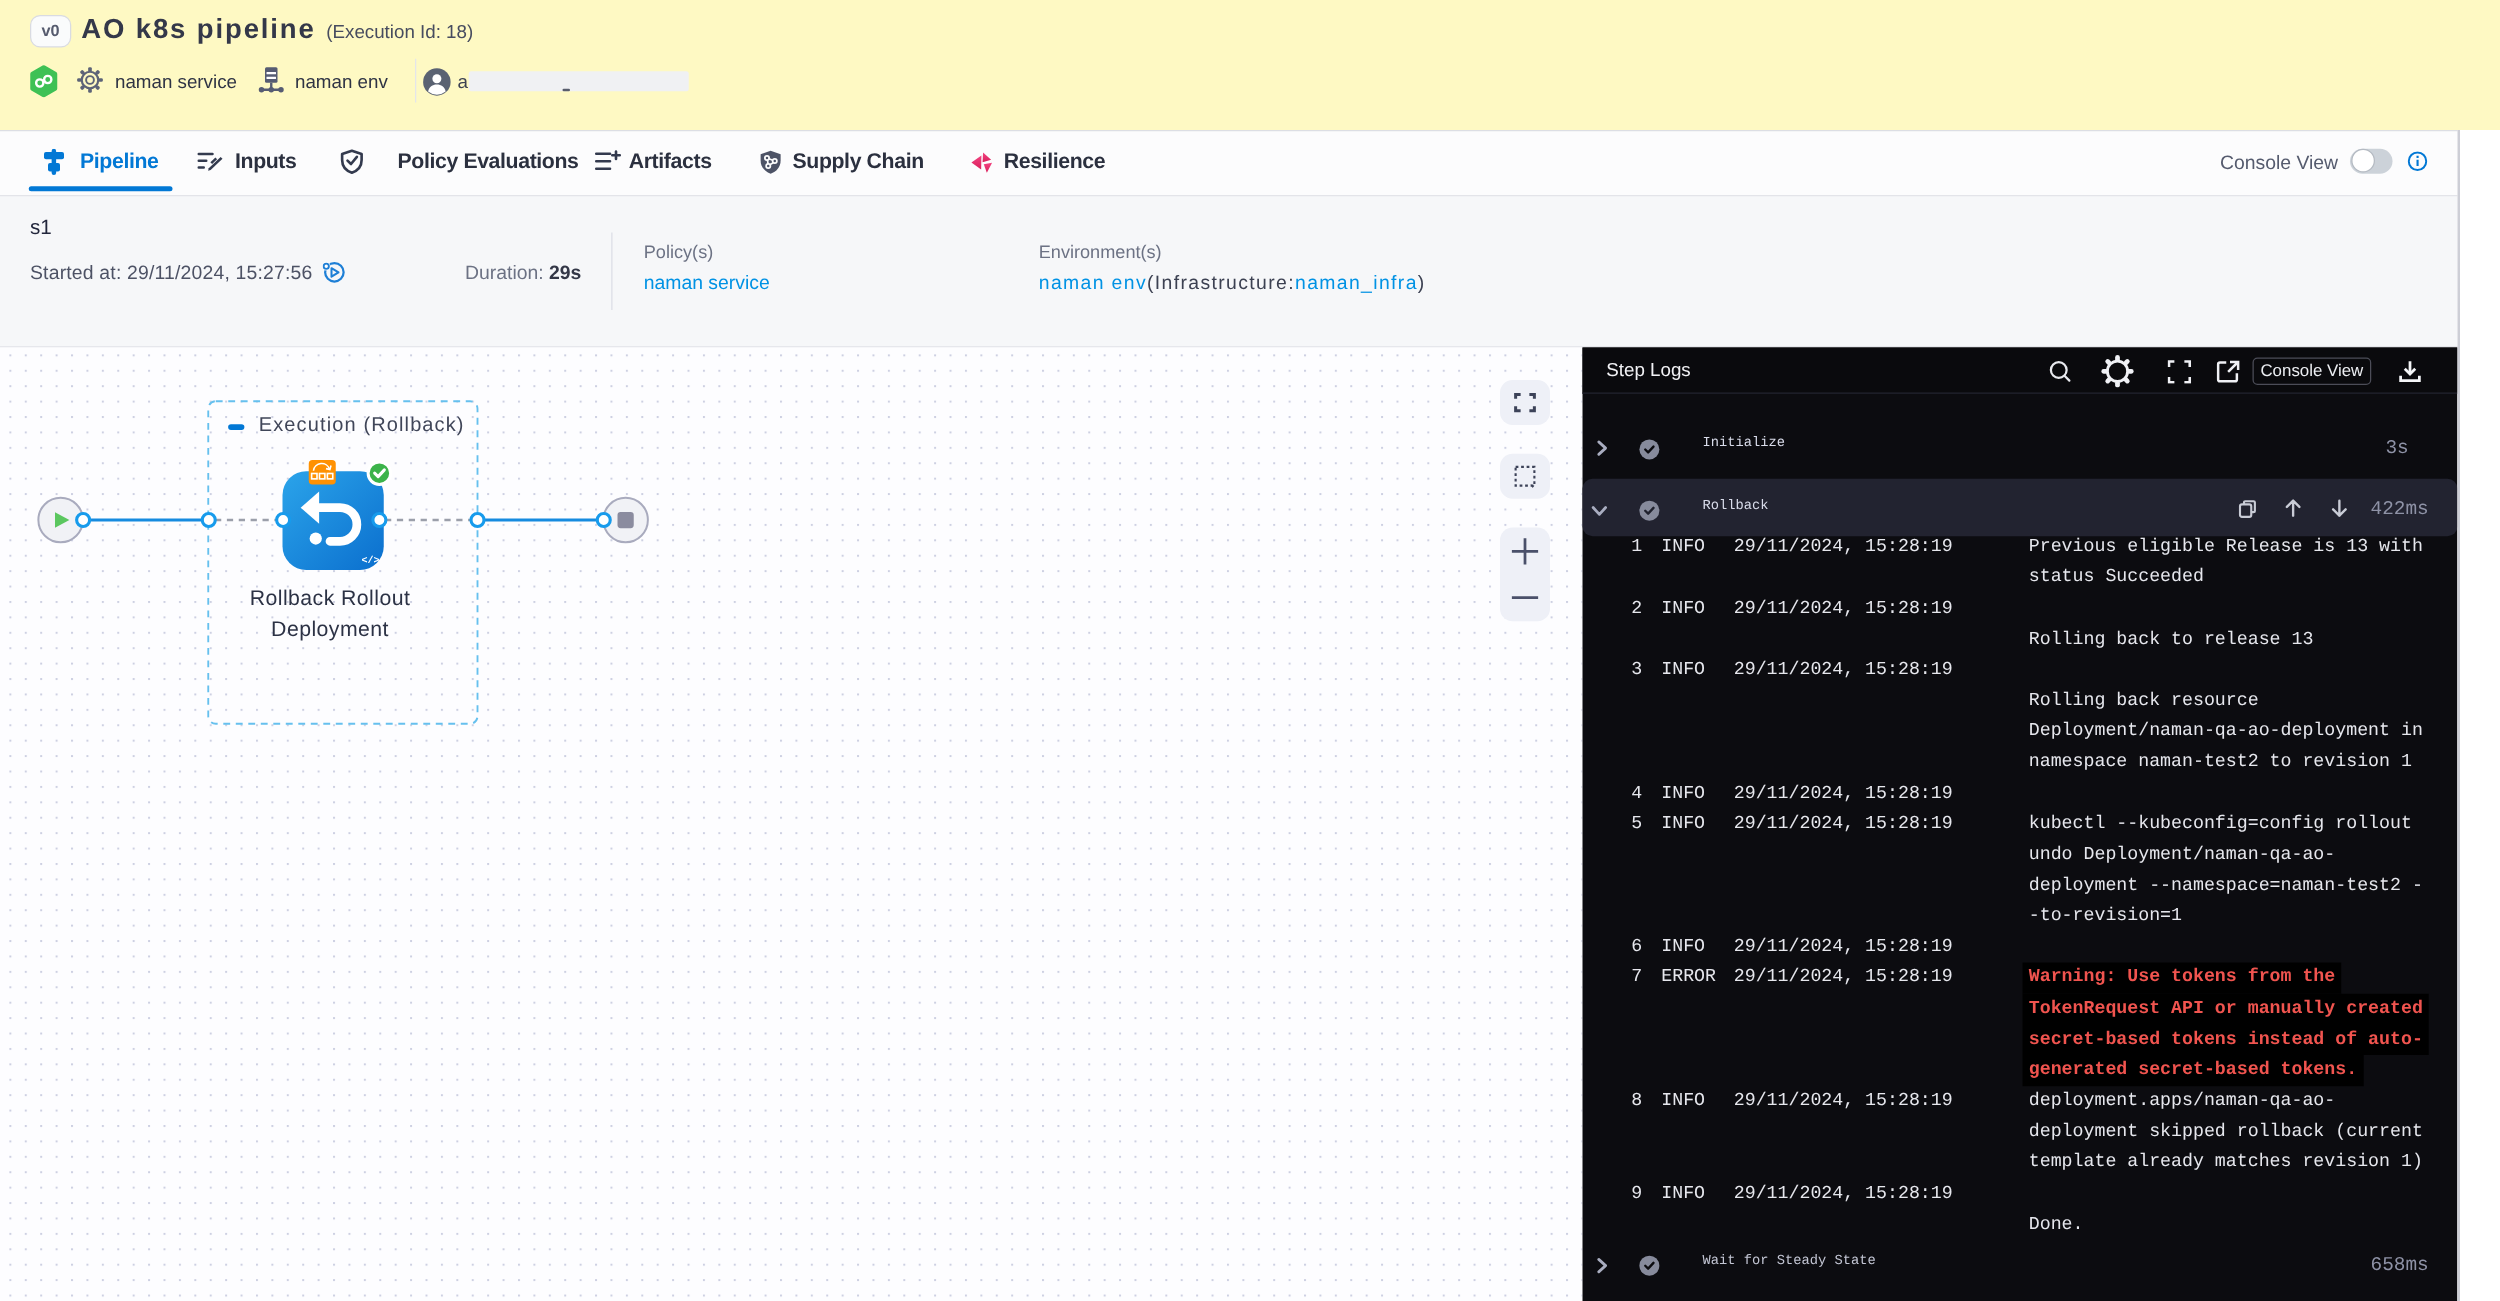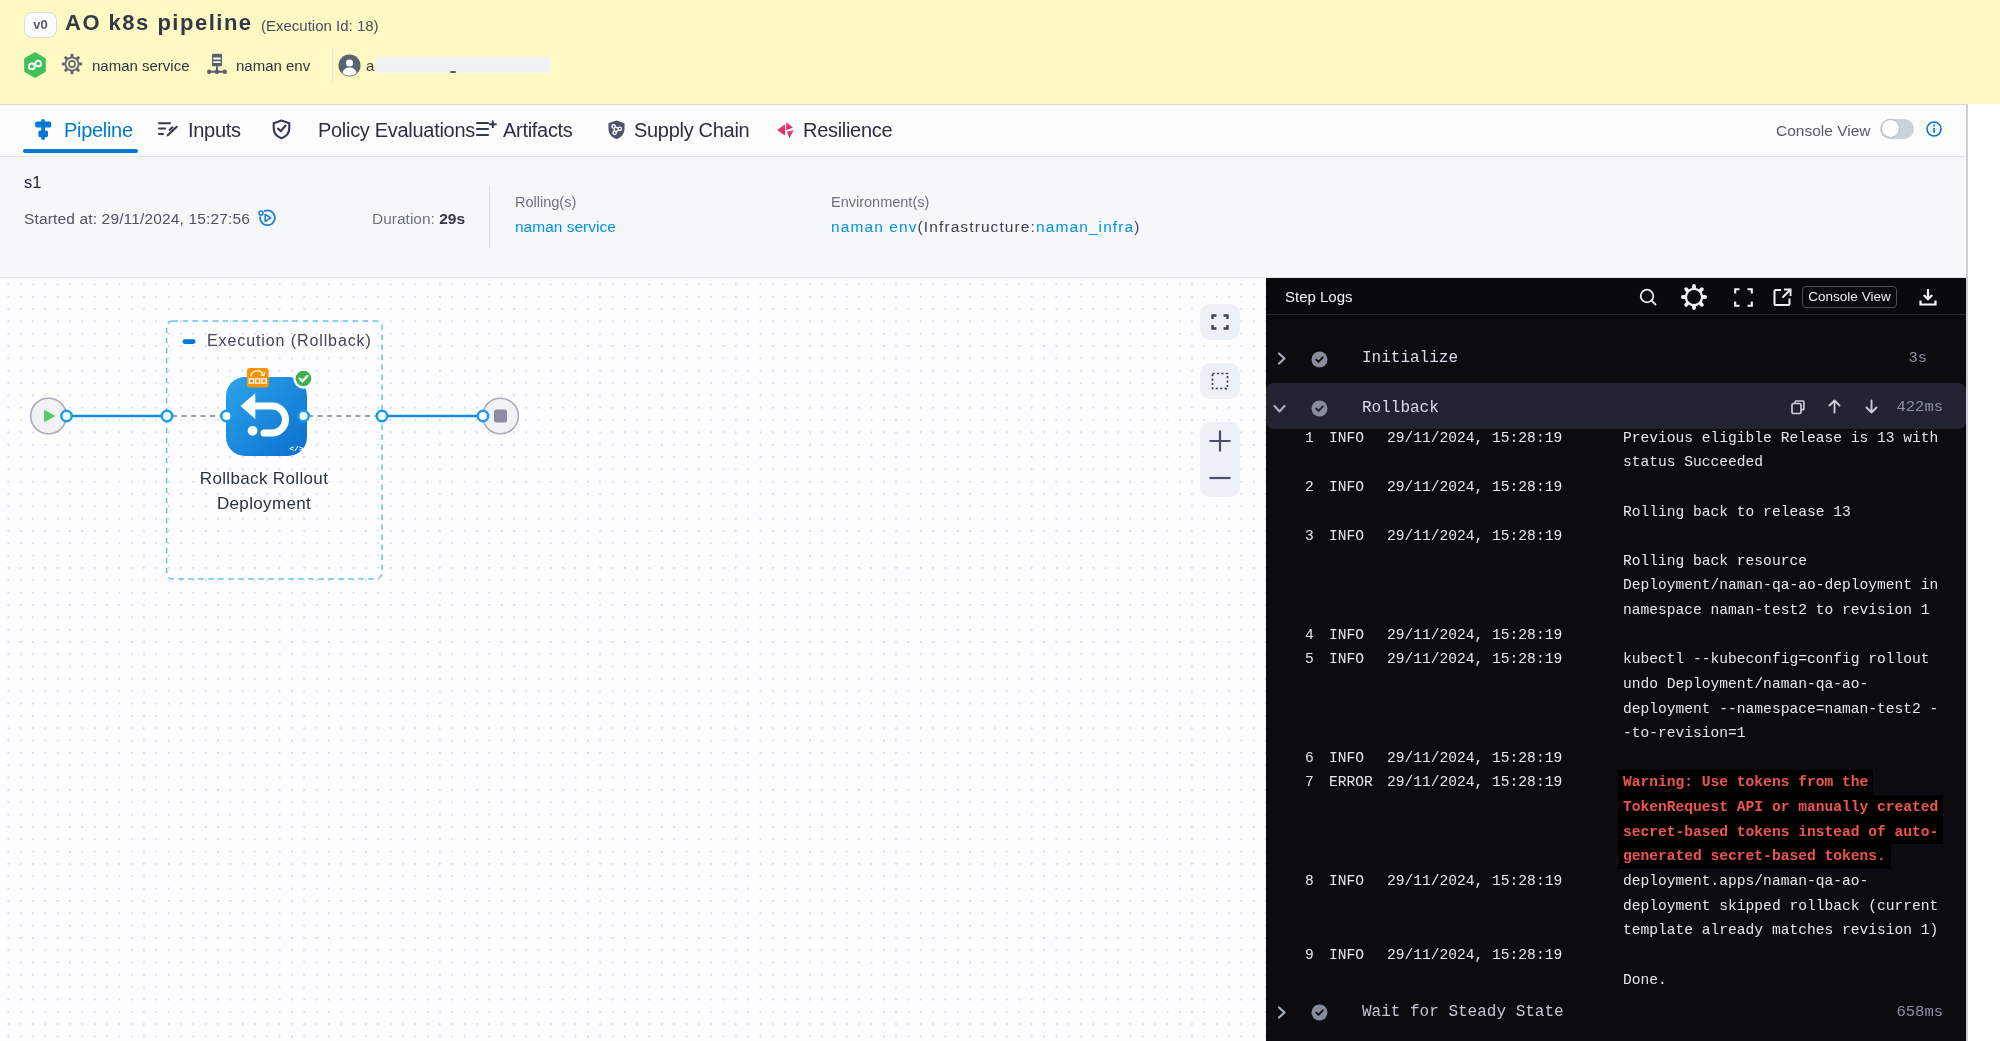--- a/index.html
+++ b/index.html
@@ -13,40 +13,40 @@
   #v0badge { position:absolute; left:24px; top:12px; width:33px; height:26px; border:1px solid #d9dbe2;
     border-radius:8px; background:#fafbfc; color:#565b6e; font-size:13px; font-weight:bold;
     text-align:center; line-height:24px; }
   #title { position:absolute; left:65px; top:10px; font-size:22px; font-weight:bold; color:#343849; letter-spacing:1.5px; }
   #execid { position:absolute; left:261px; top:17px; font-size:15px; color:#474c5f; }
   .hrow2txt { position:absolute; top:57px; font-size:15px; color:#2e3344; }
 
   
   #tabbar { position:absolute; left:0; top:104px; width:2000px; height:52px; background:#fcfcfd;
     border-top:1px solid #dcdee4; }
-  .tabtxt { position:absolute; top:13.5px; font-size:20px; letter-spacing:-0.3px; font-weight:normal; color:#2b303f; }
+  .tabtxt { position:absolute; top:13.5px; font-size:17px; letter-spacing:-0.3px; font-weight:bold; color:#2b303f; }
   #tabunderline { position:absolute; left:23px; top:44px; width:115px; height:3.5px; background:#0278d5; border-radius:2px; }
 
   
   #strip { position:absolute; left:0; top:156px; width:2000px; height:122px; background:#f6f7f9;
     border-top:1px solid #e3e4e9; border-bottom:1px solid #e1e2e8; }
   .glabel { position:absolute; font-size:14.5px; color:#6c7284; }
   .blink { color:#0092e4; }
 
   
   #canvas { position:absolute; left:0; top:278px; width:1266px; height:763px; background:#fdfdff; }
   .ctrlbtn { position:absolute; left:1200px; width:40px; border-radius:10px; background:#eef0f7; }
 
   
   #panel { position:absolute; left:1266px; top:278px; width:700px; height:763px; background:#0c0c10; }
   #panelhdr { position:absolute; left:0; top:0; width:772px; height:37px; background:#0a0a0d;
     border-bottom:1px solid #232430;padding-left:29px; }
   #gutter { position:absolute; left:1966px; top:104px; width:34px; height:937px; background:#fff;
     border-left:2px solid #cdced6; }
-  .secttl { position:absolute; font-family:"Liberation Mono", monospace; font-size:16px; color:#d9dcea; }
+  .secttl { position:absolute; font-family:"Liberation Mono", monospace; font-size:11px; color:#d9dcea; }
   .dur { position:absolute; font-family:"Liberation Mono", monospace; font-size:15.5px; color:#8e92a6; text-align:right; }
   .ln { position:absolute; font-family:"Liberation Mono", monospace; font-size:14.6px; line-height:24.63px;
     color:#e6e7ed; white-space:pre; }
   .red { color:#f0544f; font-weight:bold; background:#000; padding:0 5px; margin-left:-5px; }
   .ln { left:0; width:700px; }
   .ln i { position:absolute; font-style:normal; top:0; }
   .c1 { left:39px; } .c2 { left:63px; } .c3 { left:121px; } .c4 { left:357px; }
 </style>
 </head>
 <body>
@@ -192,21 +192,21 @@
     <span class="abs" style="left:24px; top:16px; font-size:16.5px; font-weight:normal; color:#22263c;">s1</span>
     <span class="abs" style="left:24px; top:52.5px; font-size:15.5px; letter-spacing:0.15px; color:#4d5265;">Started at: 29/11/2024, 15:27:56</span>
     <svg class="abs" style="left:258px; top:51px;" width="19" height="19" viewBox="0 0 19 19">
       <circle cx="9.5" cy="9.8" r="7.4" fill="none" stroke="#1e7fd6" stroke-width="1.8"></circle>
       <circle cx="3" cy="5" r="3.4" fill="#fff"></circle>
       <circle cx="3" cy="5" r="2.1" fill="none" stroke="#1e7fd6" stroke-width="1.5"></circle>
       <path d="M7.2 6.5 L12.8 9.9 L7.2 13.3 Z" fill="none" stroke="#1e7fd6" stroke-width="1.6" stroke-linejoin="round"></path>
     </svg>
     <span class="abs" style="left:372px; top:52.5px; font-size:15.5px; color:#6c7284;">Duration: <b style="color:#333747;">29s</b></span>
     <div class="abs" style="left:489px; top:29px; width:1px; height:62px; background:#dcdee6;"></div>
-    <span class="glabel" style="left:515px; top:37px;">Rolling(s)</span>
+    <span class="glabel" style="left:515px; top:37px;">Policy(s)</span>
     <span class="abs blink" style="left:515px; top:61px; font-size:15.5px;">naman service</span>
     <span class="glabel" style="left:831px; top:37px;">Environment(s)</span>
     <span class="abs" style="left:831px; top:61px; font-size:15.5px; letter-spacing:1.1px; color:#3c4152;"><span class="blink">naman env</span>(Infrastructure:<span class="blink">naman_infra</span>)</span>
   </div>
 
   <div id="canvas">
     <svg class="abs" style="left:0; top:0;" width="1266" height="763">
       <defs>
         <pattern id="dots" x="7.5" y="5.5" width="12.33" height="12.33" patternUnits="userSpaceOnUse">
           <rect x="0" y="0" width="1.6" height="1.6" fill="#cdd0e2"></rect>

